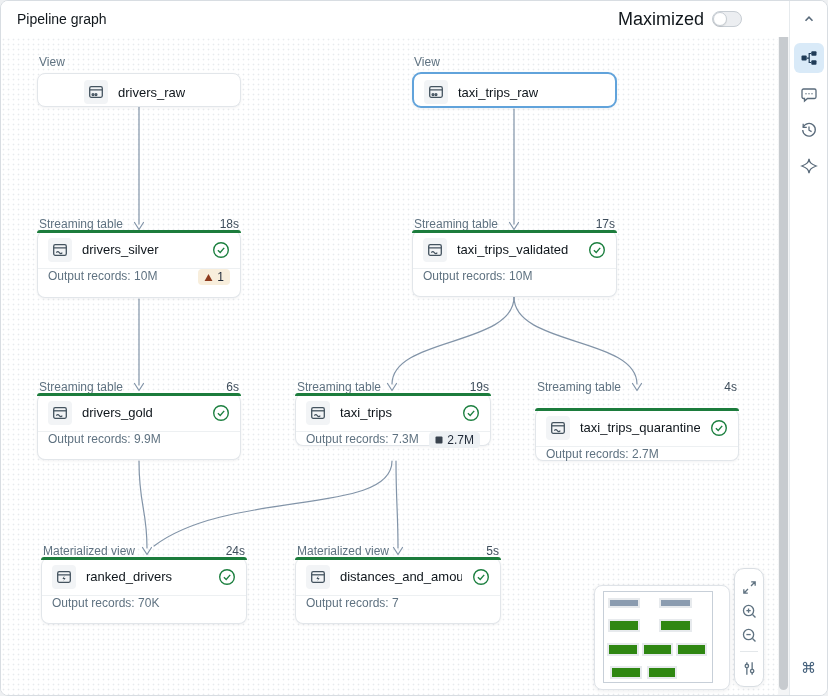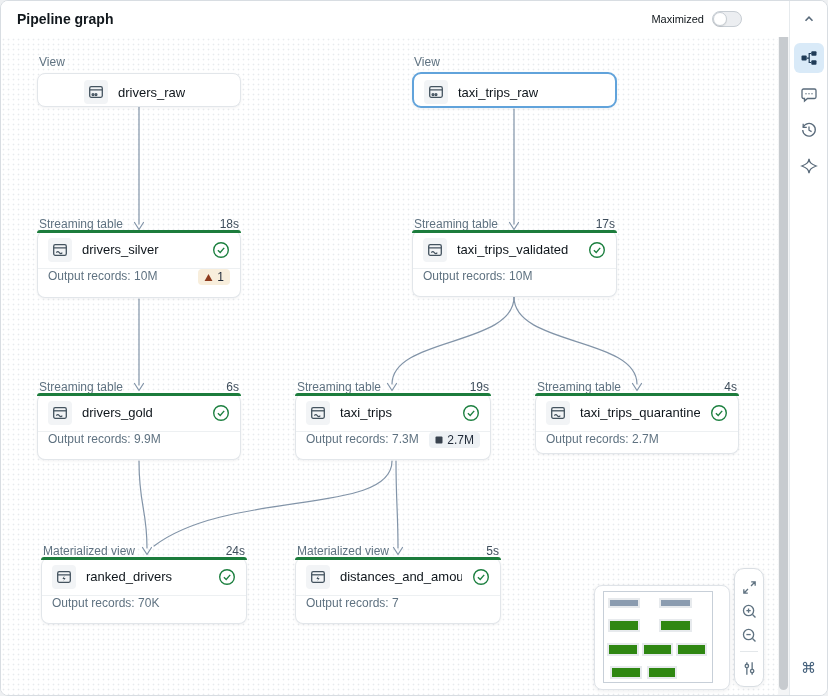--- a/index.html
+++ b/index.html
@@ -1,21 +1,21 @@
 <!DOCTYPE html>
 <html><head>
 <meta charset="utf-8">
 <style>
   html,body{margin:0;padding:0;background:#eef0f2;font-family:"Liberation Sans","DejaVu Sans",sans-serif;-webkit-font-smoothing:antialiased;}
   #window{position:relative;width:828px;height:696px;background:#fff;border:1px solid #d8dde2;border-radius:8px;box-sizing:border-box;overflow:hidden;}
   
   #header{position:absolute;left:0;top:0;right:37px;height:36px;display:flex;align-items:center;justify-content:space-between;padding:0 48px 0 16px;box-sizing:border-box;background:#fff;z-index:30;}
-  .page-title{font-size:14px;font-weight:700;color:#11171c;}
+  .page-title{font-size:14px;font-weight:400;color:#11171c;}
   .max-wrap{display:flex;align-items:center;gap:8px;}
-  .max-label{font-size:11px;color:#11171c;}
+  .max-label{font-size:18px;color:#11171c;}
   .toggle{position:relative;width:30px;height:16px;border-radius:9px;background:#eceef1;border:1px solid #c7cdd3;box-sizing:border-box;cursor:pointer;}
   .toggle .knob{position:absolute;left:0px;top:0px;width:14px;height:14px;border-radius:50%;background:#fff;border:1px solid #c7cdd3;box-sizing:border-box;box-shadow:0 1px 1px rgba(0,0,0,.08);}
   
   #canvas{position:absolute;left:0;top:36px;right:37px;bottom:0;background-color:#fff;background-image:radial-gradient(circle,#e8ebee 0.9px,transparent 1.05px);background-size:5px 5px;z-index:1;}
   #edges{position:absolute;left:0;top:0;width:791px;height:696px;z-index:5;pointer-events:none;}
   
   .node-meta{position:absolute;display:flex;justify-content:space-between;font-size:12px;color:#5f7281;z-index:10;}
   .node-meta .dur{color:#3f4e5c;}
   .card{position:absolute;background:#fff;border:1px solid #e2e6ea;border-radius:8px;box-sizing:border-box;box-shadow:0 1px 3px rgba(16,24,40,.06);z-index:10;cursor:pointer;}
   .card.ok{border-top:none;}
@@ -199,21 +199,21 @@
     </div>
     <div class="row-stats">
       <span>Output records: 9.9M</span>
     </div>
   </div>
 
   <div class="node-meta" style="left:296px;top:379px;width:192px;">
     <span>Streaming table</span>
     <span class="dur">19s</span>
   </div>
-  <div class="card ok" style="left:294px;top:393px;width:196px;height:66px;">
+  <div class="card ok" style="left:294px;top:393px;width:196px;height:52px;">
     <div class="row-main">
       <span class="icon-tile">
         <svg width="16" height="16" viewBox="0 0 16 16" fill="none" stroke="#44535f" stroke-width="1.3">
             <rect x="1.7" y="2.7" width="12.6" height="10.6" rx="1.5"></rect>
             <path d="M1.7,5.8 H14.3"></path>
             <path d="M4.3,10.6 c1,-1.3 2,-1.3 3,0 c1,1.3 2,1.3 3,0" stroke-width="1.1"></path>
           </svg>
       </span>
       <span class="node-name">taxi_trips</span>
       <span class="check">
@@ -231,21 +231,21 @@
           </svg>
         <span>2.7M</span>
       </span>
     </div>
   </div>
 
   <div class="node-meta" style="left:536px;top:379px;width:200px;">
     <span>Streaming table</span>
     <span class="dur">4s</span>
   </div>
-  <div class="card ok" style="left:534px;top:393px;width:204px;height:60px;">
+  <div class="card ok" style="left:534px;top:408px;width:204px;height:52px;">
     <div class="row-main">
       <span class="icon-tile">
         <svg width="16" height="16" viewBox="0 0 16 16" fill="none" stroke="#44535f" stroke-width="1.3">
             <rect x="1.7" y="2.7" width="12.6" height="10.6" rx="1.5"></rect>
             <path d="M1.7,5.8 H14.3"></path>
             <path d="M4.3,10.6 c1,-1.3 2,-1.3 3,0 c1,1.3 2,1.3 3,0" stroke-width="1.1"></path>
           </svg>
       </span>
       <span class="node-name">taxi_trips_quarantine</span>
       <span class="check">

